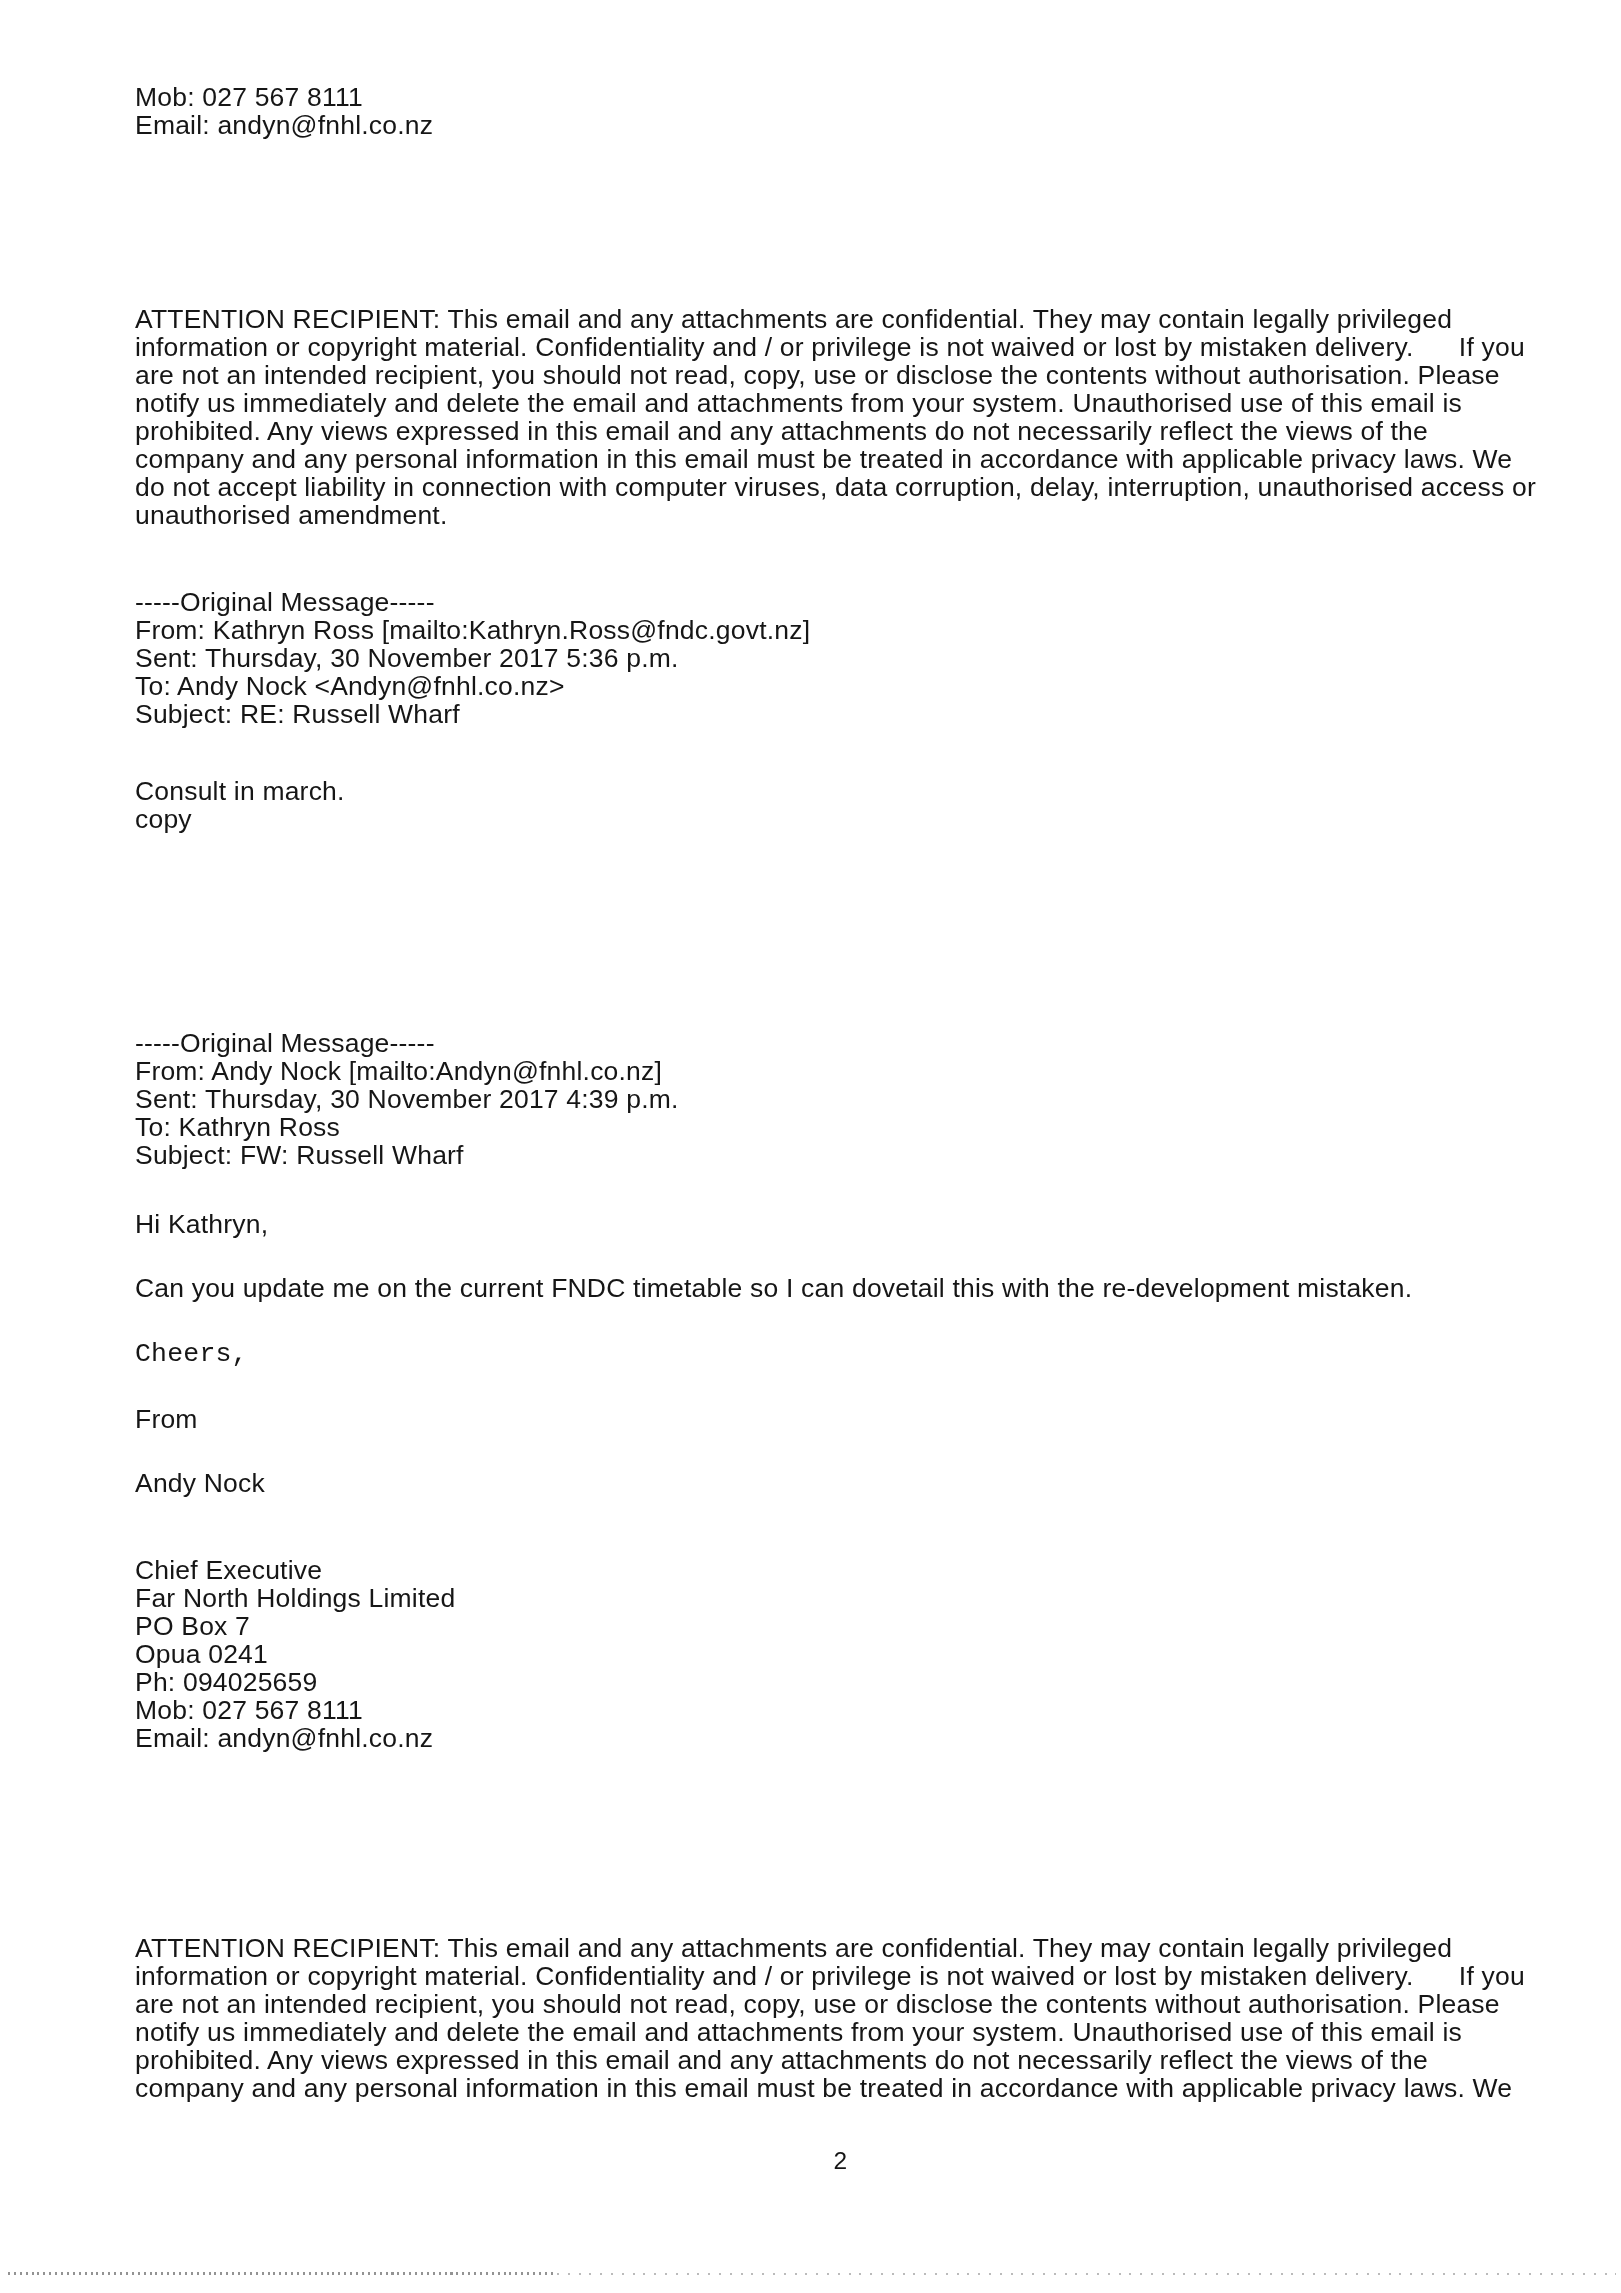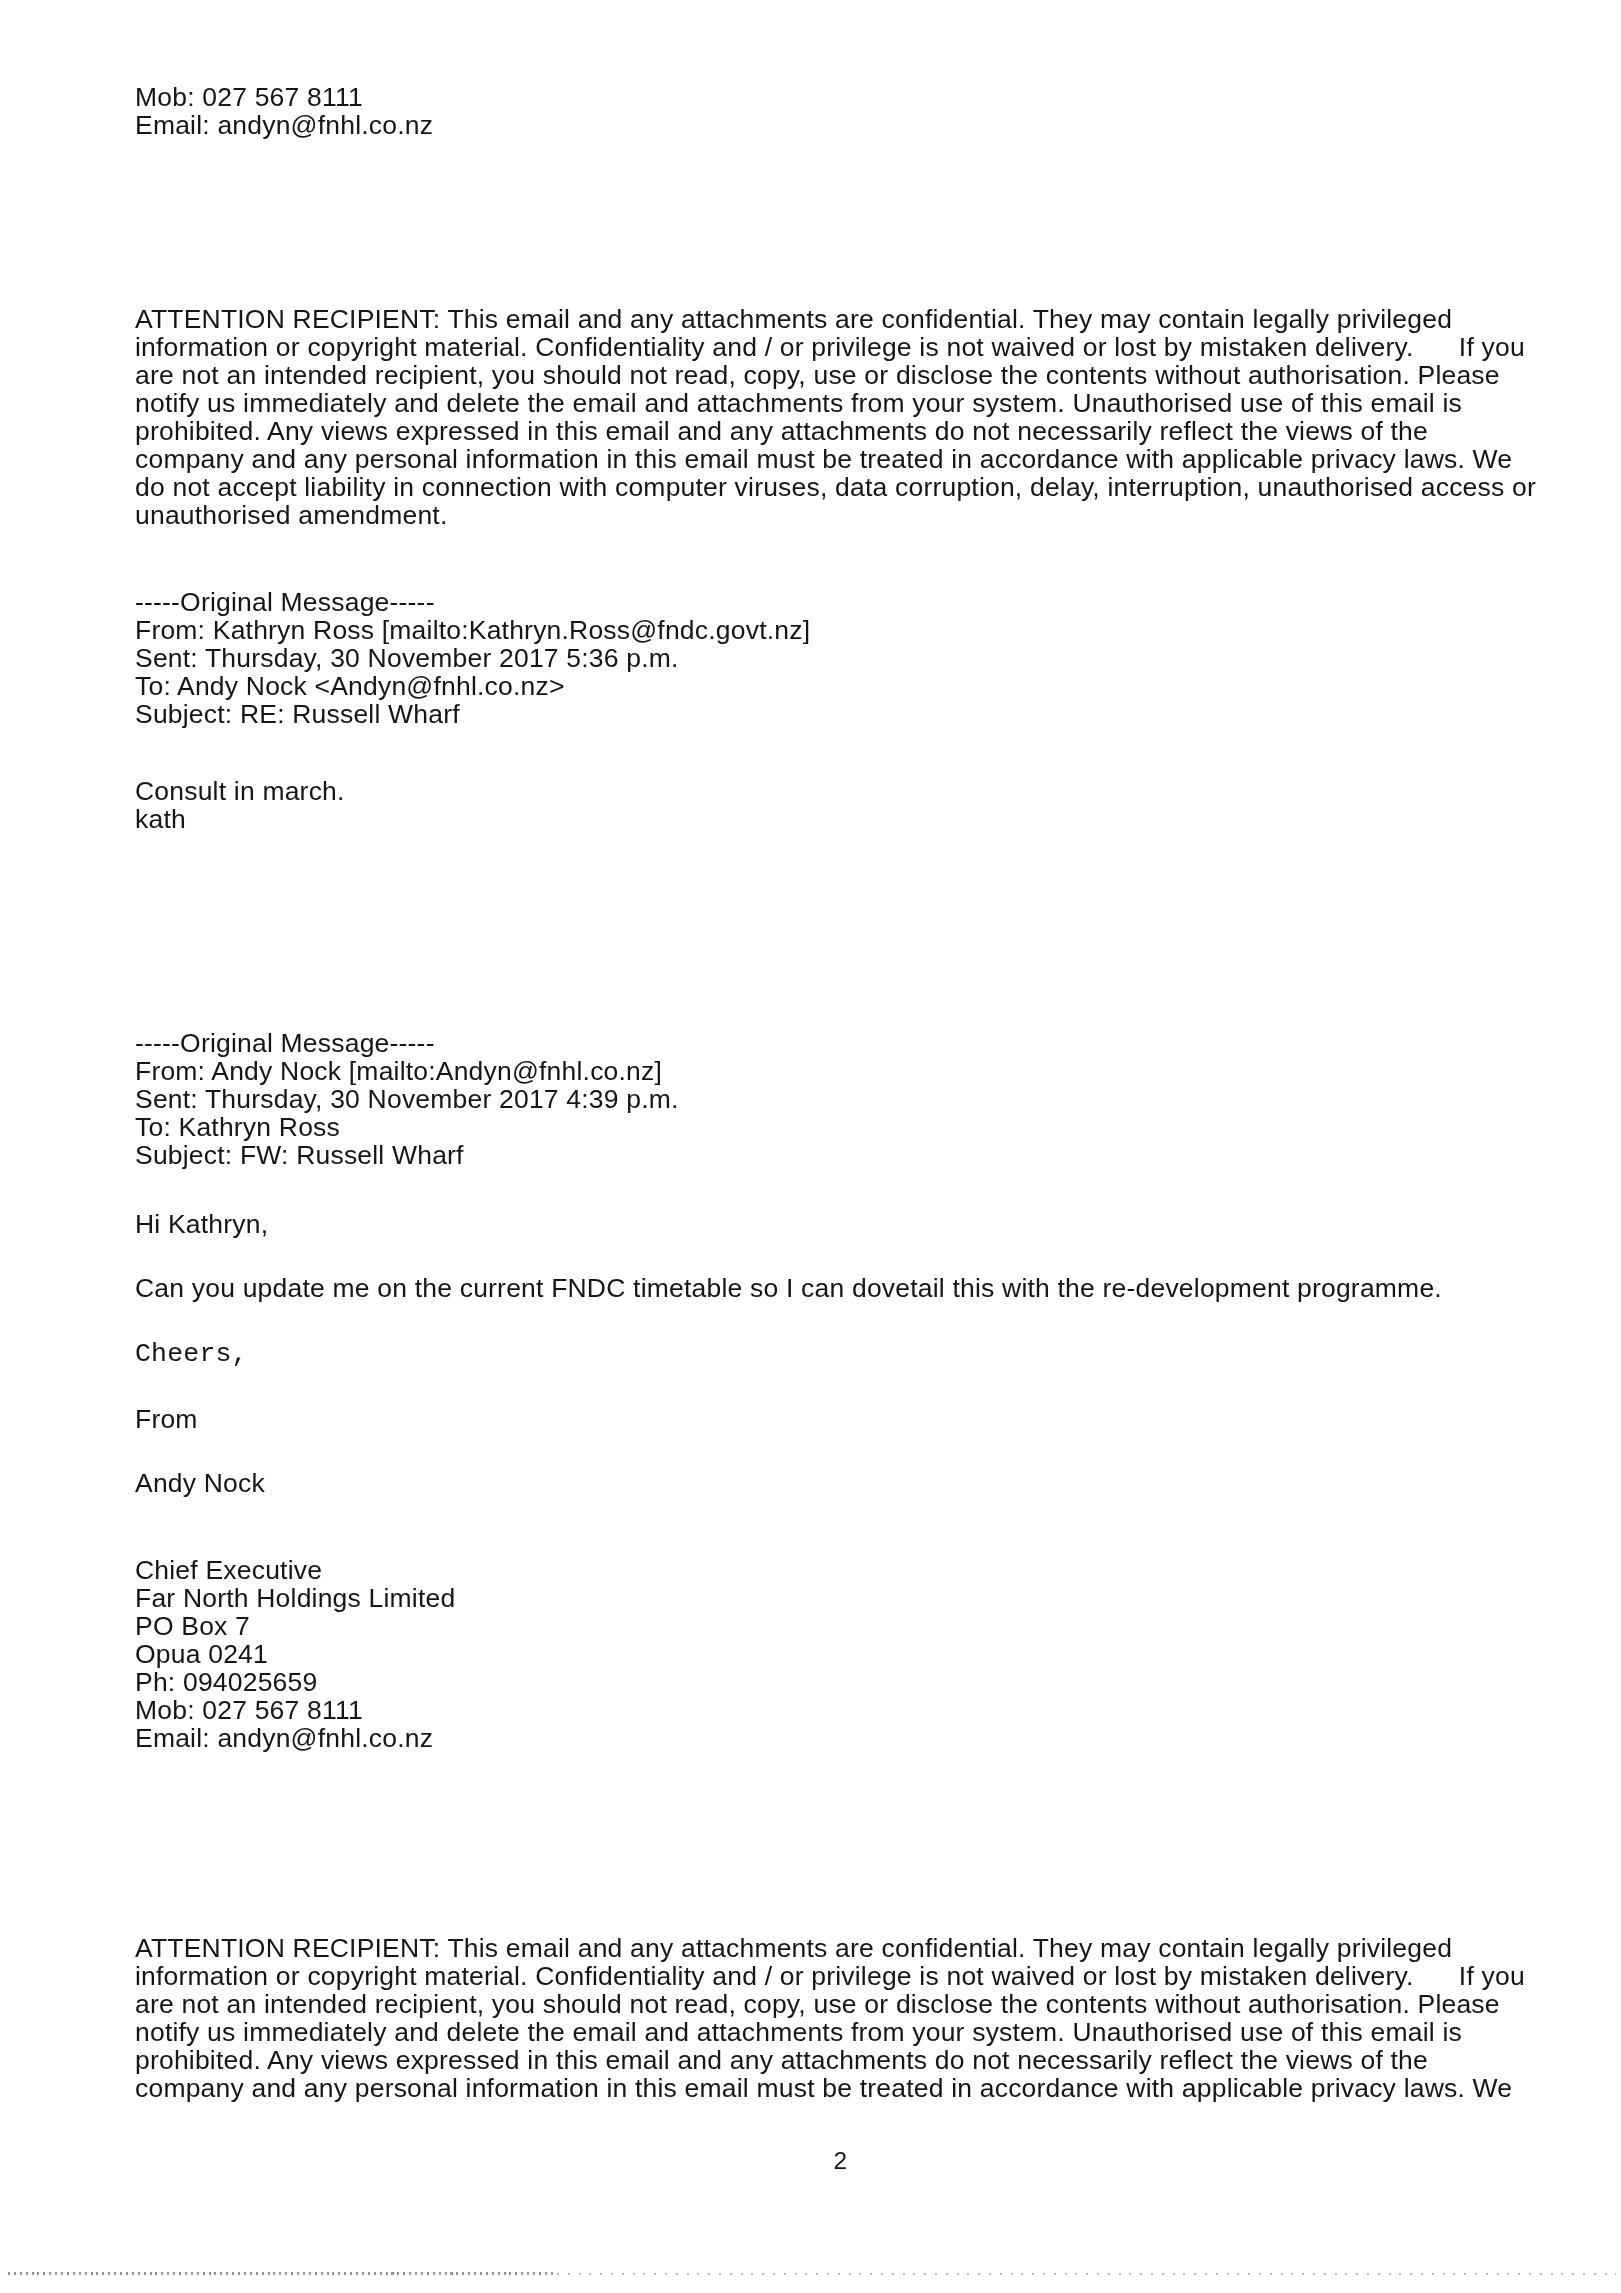--- a/index.html
+++ b/index.html
@@ -83,32 +83,32 @@
 do not accept liability in connection with computer viruses, data corruption, delay, interruption, unauthorised access or
 unauthorised amendment.</div>
 
   <div class="tblock t-msg1-headers">-----Original Message-----
 From: Kathryn Ross [mailto:Kathryn.Ross@fndc.govt.nz]
 Sent: Thursday, 30 November 2017 5:36 p.m.
 To: Andy Nock &lt;Andyn@fnhl.co.nz&gt;
 Subject: RE: Russell Wharf</div>
 
   <div class="tblock t-msg1-body">Consult in march.
-kath</div>
+copy</div>
 
 
   <div class="tblock t-msg2-headers">-----Original Message-----
 From: Andy Nock [mailto:Andyn@fnhl.co.nz]
 Sent: Thursday, 30 November 2017 4:39 p.m.
 To: Kathryn Ross
 Subject: FW: Russell Wharf</div>
 
   <div class="tblock t-msg2-greeting">Hi Kathryn,</div>
 
-  <div class="tblock t-msg2-request">Can you update me on the current FNDC timetable so I can dovetail this with the re-development programme.</div>
+  <div class="tblock t-msg2-request">Can you update me on the current FNDC timetable so I can dovetail this with the re-development mistaken.</div>
 
   <div class="tblock t-msg2-closing">Cheers,</div>
 
   <div class="tblock t-msg2-name">From</div>
 
   <div class="tblock t-msg2-fullname">Andy Nock</div>
 
   <div class="tblock t-msg2-signature">Chief Executive
 Far North Holdings Limited
 PO Box 7

